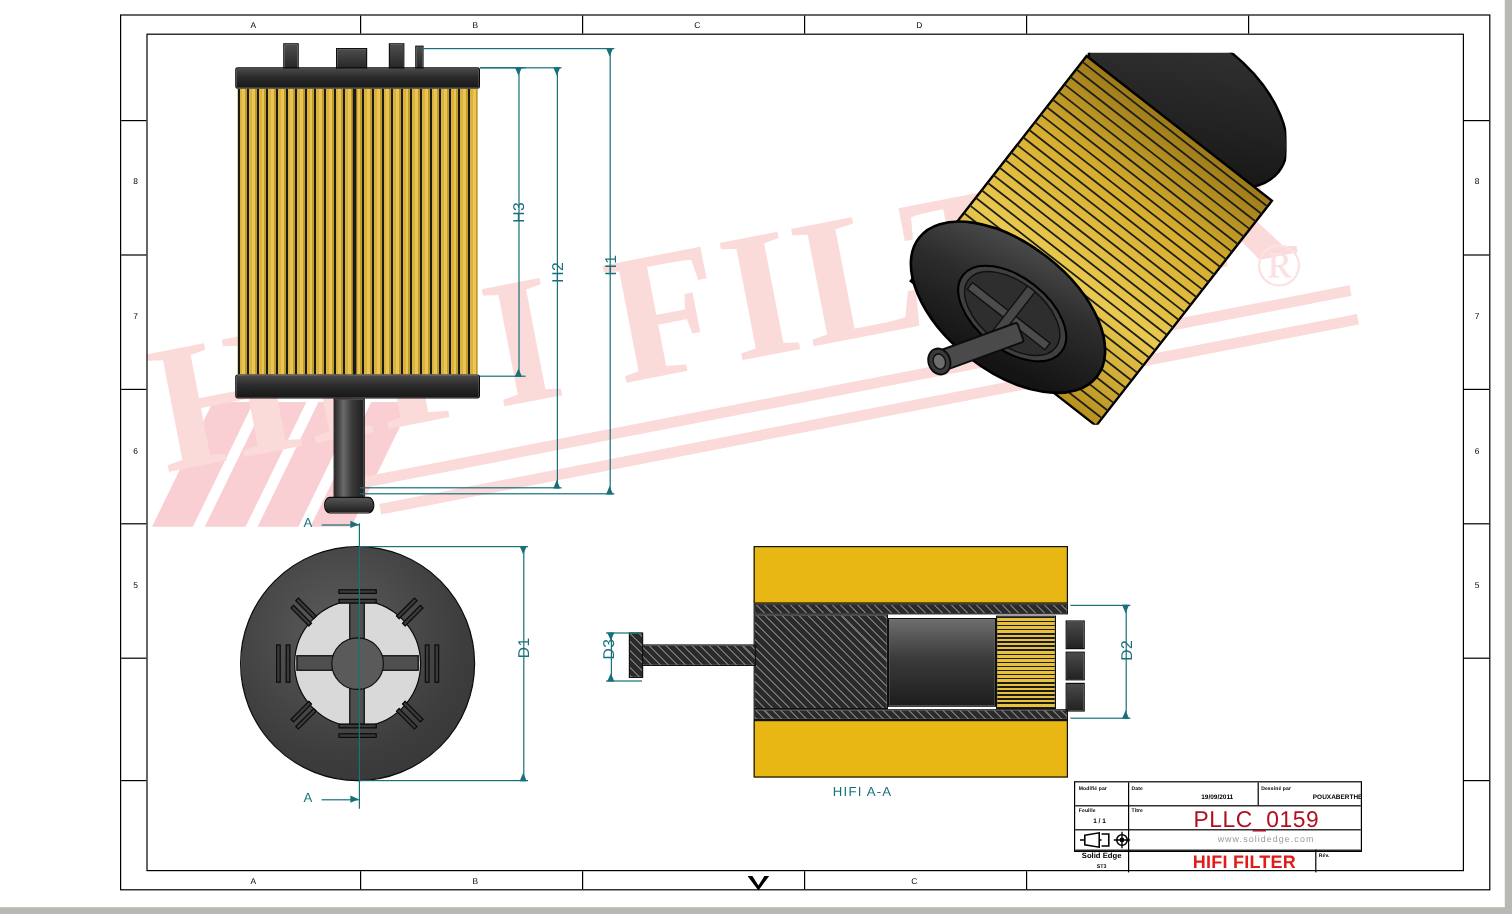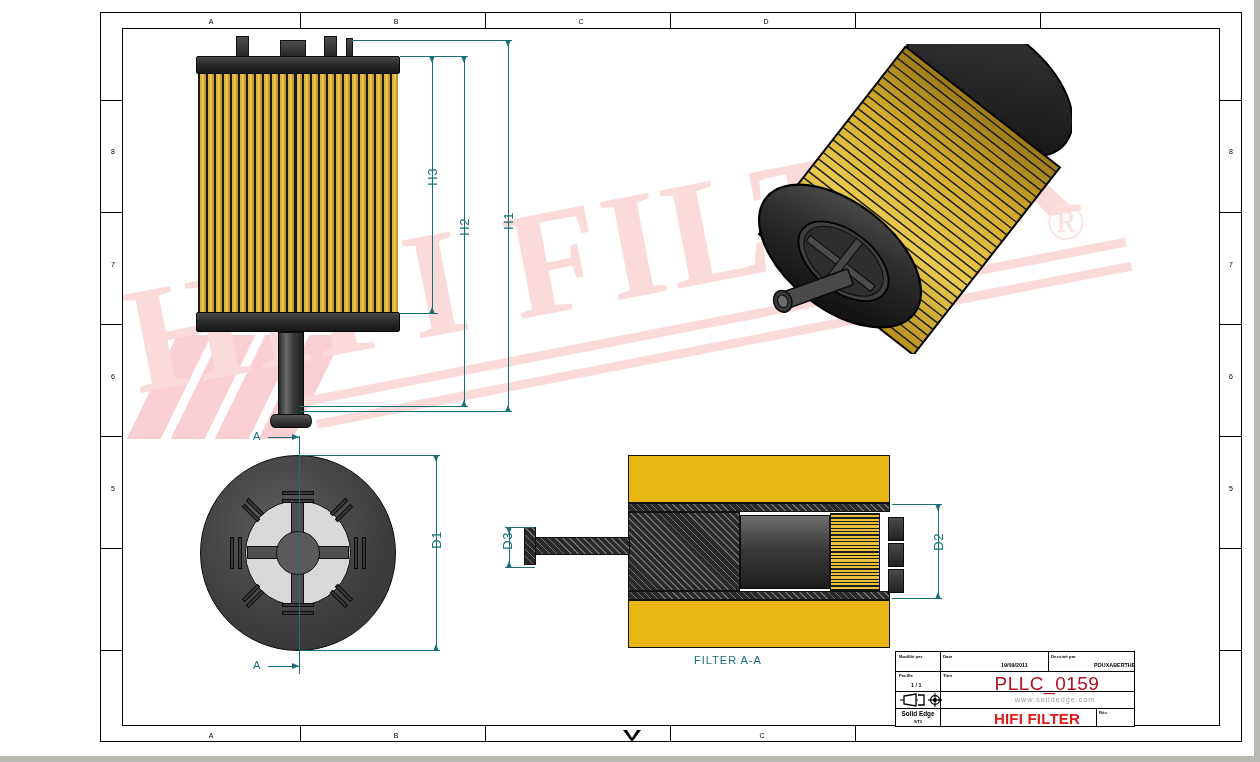--- a/index.html
+++ b/index.html
@@ -81,21 +81,21 @@
   .sv-core{position:absolute;background:linear-gradient(180deg,#6e6e6e,#3b3b3b 45%,#1d1d1d);
      border:1.3px solid #0e0e0e;box-sizing:border-box;}
   .sv-pleat{position:absolute;border:1.2px solid #111;box-sizing:border-box;
      background:repeating-linear-gradient(180deg,#1c1c1c 0px,#1c1c1c 1.2px,#e8c23a 1.2px,#e8c23a 3.4px);}
   .sv-tab{position:absolute;background:linear-gradient(180deg,#4a4a4a,#222);border:1.2px solid #0d0d0d;box-sizing:border-box;}
 
   
   .iso{position:absolute;left:742px;top:44px;width:330px;height:310px;}
 
   
-  .tb{position:absolute;left:895px;top:651px;width:240px;height:76px;border:1.3px solid #000;
+  .tb{position:absolute;left:895px;top:651px;width:240px;height:59px;border:1.3px solid #000;
       box-sizing:border-box;background:#fff;}
   .tb .row{position:absolute;left:0;width:100%;border-top:1.2px solid #000;box-sizing:border-box;}
   .tb .vl{position:absolute;background:#000;width:1.2px;}
   .tb-lbl{position:absolute;font-size:4.2px;color:#000;font-weight:700;letter-spacing:.1px;}
   .tb-val{position:absolute;font-size:5.4px;color:#000;font-weight:700;}
   .tb-part{position:absolute;left:0;width:100%;text-align:center;color:#b01020;
       font-size:19px;font-family:"Liberation Sans",sans-serif;letter-spacing:.5px;}
   .tb-url{position:absolute;left:0;width:100%;text-align:center;color:#9a9a9a;font-size:7.4px;letter-spacing:.9px;}
   .tb-brand{position:absolute;left:0;width:100%;text-align:center;color:#e01b18;
       font-size:15px;font-weight:700;letter-spacing:.2px;}
@@ -252,21 +252,21 @@
     <div class="sv-hatch" style="left:8px;top:57px;width:112px;height:79px;"></div>
     <div class="sv-core" style="left:120px;top:60px;width:90px;height:74px;"></div>
     <div class="sv-pleat" style="left:210px;top:58px;width:50px;height:78px;"></div>
     <div class="sv-hatch" style="left:-86px;top:82px;width:96px;height:18px;"></div>
     <div class="sv-hatch" style="left:-96px;top:72px;width:12px;height:38px;"></div>
     <div class="sv-tab" style="left:268px;top:62px;width:16px;height:24px;"></div>
     <div class="sv-tab" style="left:268px;top:88px;width:16px;height:24px;"></div>
     <div class="sv-tab" style="left:268px;top:114px;width:16px;height:24px;"></div>
   </div>
 
-  <div class="dim-txt-h" style="left:694px;top:654px;font-size:11px;letter-spacing:1px;">FILTER A-A</div>
+  <div class="dim-txt-h" style="left:694px;top:654px;font-size:11px;letter-spacing:1px;">HIFI A-A</div>
 
   <div class="dim-line" style="left:892px;top:504px;width:50px;height:1px;"></div>
   <div class="dim-line" style="left:892px;top:598px;width:50px;height:1px;"></div>
   <div class="dim-line" style="left:938px;top:504px;width:1px;height:95px;"></div>
   <div class="arr-dn" style="left:935px;top:504px;"></div>
   <div class="arr-up" style="left:935px;top:592px;"></div>
   <div class="dim-txt" style="left:931px;top:533px;">D2</div>
 
   <div class="dim-line" style="left:505px;top:527px;width:30px;height:1px;"></div>
   <div class="dim-line" style="left:505px;top:567px;width:30px;height:1px;"></div>

